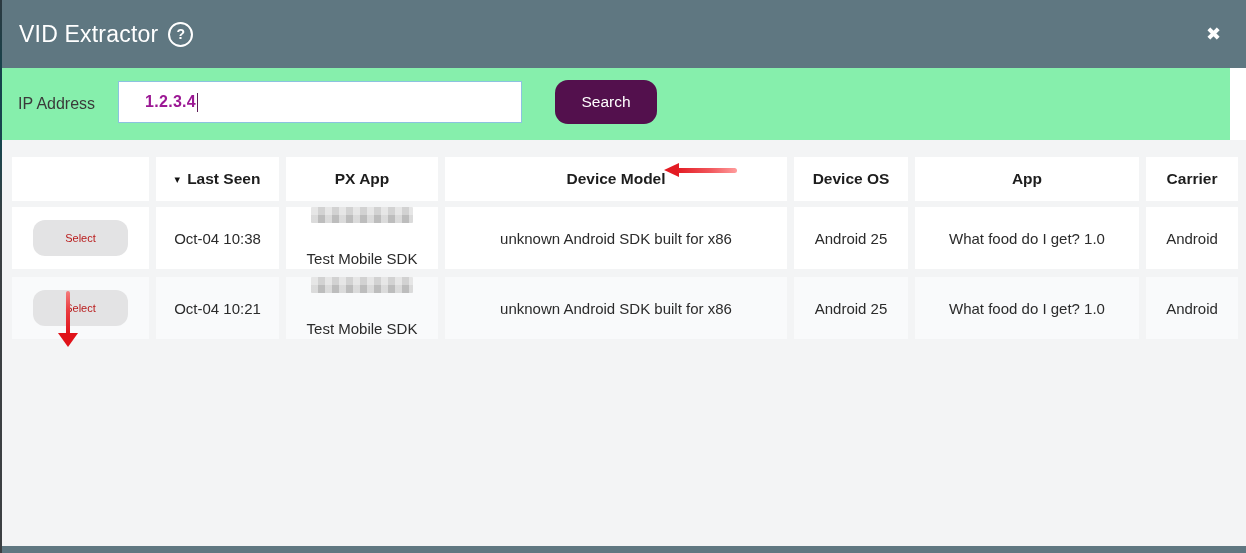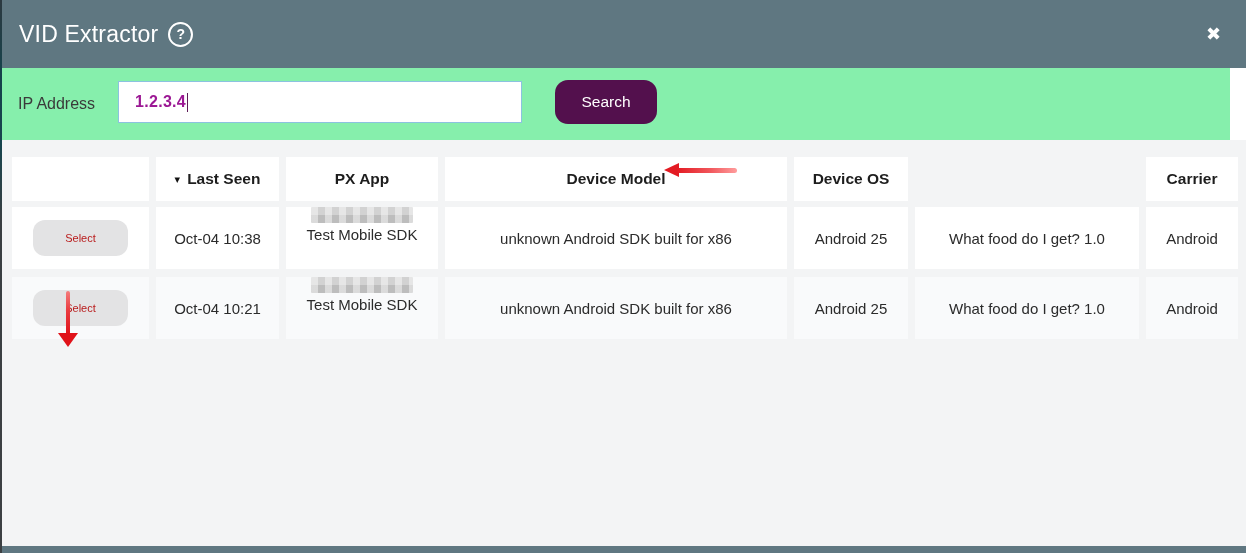--- a/index.html
+++ b/index.html
@@ -19,21 +19,21 @@
     color:#fff;font-size:14px;font-weight:700;margin-left:10px;vertical-align:middle;cursor:pointer;}
   .close{position:absolute;right:25px;top:50%;transform:translateY(-50%);
     color:#fff;font-size:18px;font-weight:700;cursor:pointer;line-height:1;}
   
   .searchbar{position:absolute;left:0;top:68px;right:16px;height:72px;background:#86efac;
     border-bottom:1px solid #22c55e;}
   .ip-label{position:absolute;left:18px;top:0;height:72px;display:flex;align-items:center;
     font-size:16px;color:#3a3a3a;}
   .ip-input{position:absolute;left:118px;top:13px;width:404px;height:42px;
     border:1px solid #8cc2e0;background:#fff;display:flex;align-items:center;
-    padding-left:16px;box-sizing:border-box;cursor:text;}
+    padding-left:26px;box-sizing:border-box;cursor:text;}
   .ip-val{color:#9c1894;font-size:16px;font-weight:700;letter-spacing:.3px;}
   .caret{display:inline-block;width:0;height:19px;border-left:1.5px solid #5e1b57;margin-left:1px;}
   .search-btn{position:absolute;left:555px;top:12px;width:102px;height:44px;
     background:#53104d;color:#fff;border:none;border-radius:13px;
     font-size:15.5px;font-family:inherit;cursor:pointer;}
   
   .arrow-left{position:absolute;left:664px;top:95px;width:76px;height:14px;z-index:40;}
   .arrow-left .head{position:absolute;left:0;top:0;width:0;height:0;
     border-top:7px solid transparent;border-bottom:7px solid transparent;
     border-right:15px solid #e31b23;}
@@ -55,21 +55,21 @@
   .c1{left:12px;width:137px;}
   .c2{left:156px;width:123px;}
   .c3{left:286px;width:152px;}
   .c4{left:445px;width:342px;}
   .c5{left:794px;width:114px;}
   .c6{left:915px;width:224px;}
   .c7{left:1146px;width:92px;}
   .sort{font-size:11px;margin-right:7px;color:#111;}
   .select-btn{width:95px;height:36px;background:#e3e3e4;border:none;border-radius:12px;
     color:#b91c1c;font-size:11px;font-family:inherit;cursor:pointer;}
-  .px-cell{flex-direction:column;justify-content:flex-start;gap:3px;line-height:1.25;}
+  .px-cell{flex-direction:column;justify-content:space-between;gap:3px;line-height:1.25;}
   .redacted{display:block;width:102px;height:16px;border-radius:1px;
     background:
       repeating-linear-gradient(90deg,rgba(255,255,255,.45) 0 7px,rgba(0,0,0,0) 7px 14px),
       repeating-linear-gradient(0deg,#bdbdbd 0 8px,#d2d2d2 8px 16px);}
   
   .footer-bar{position:absolute;left:0;right:0;bottom:0;height:7px;background:#5f7781;}
 </style>
 </head>
 <body>
 
@@ -99,20 +99,21 @@
 
     <div class="trow thead" style="top:17px;height:44px">
       <div class="cell c1"></div>
       <div class="cell c2">
         <span class="sort">▾</span>
         <span>Last Seen</span>
       </div>
       <div class="cell c4">Device Model</div>
       <div class="cell c3">PX App</div>
       <div class="cell c5">Device OS</div>
+      <div class="cell c6">App</div>
       <div class="cell c7">Carrier</div>
     </div>
 
     <div class="trow" style="top:67px;height:62px">
       <div class="cell c1">
         <button class="select-btn">Select</button>
       </div>
       <div class="cell c2">Oct-04 10:38</div>
       <div class="cell c3 px-cell">
         <span class="redacted"></span>

